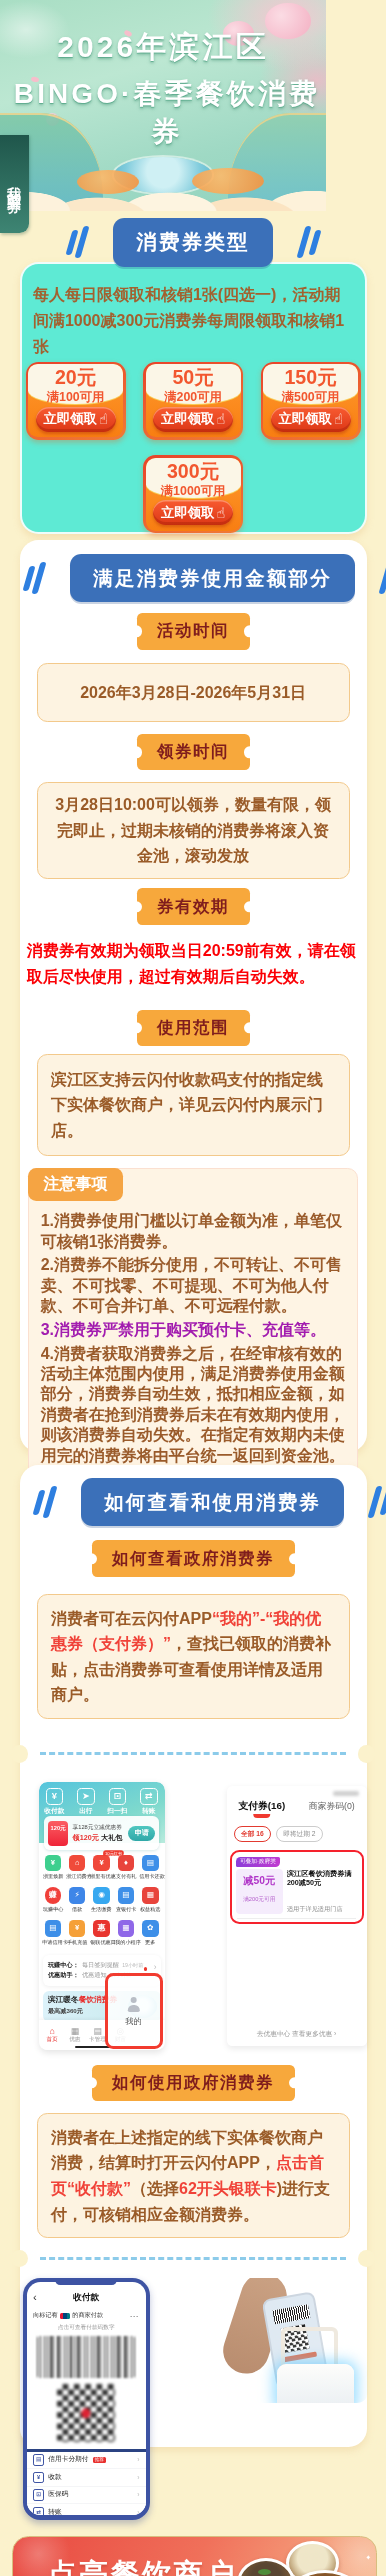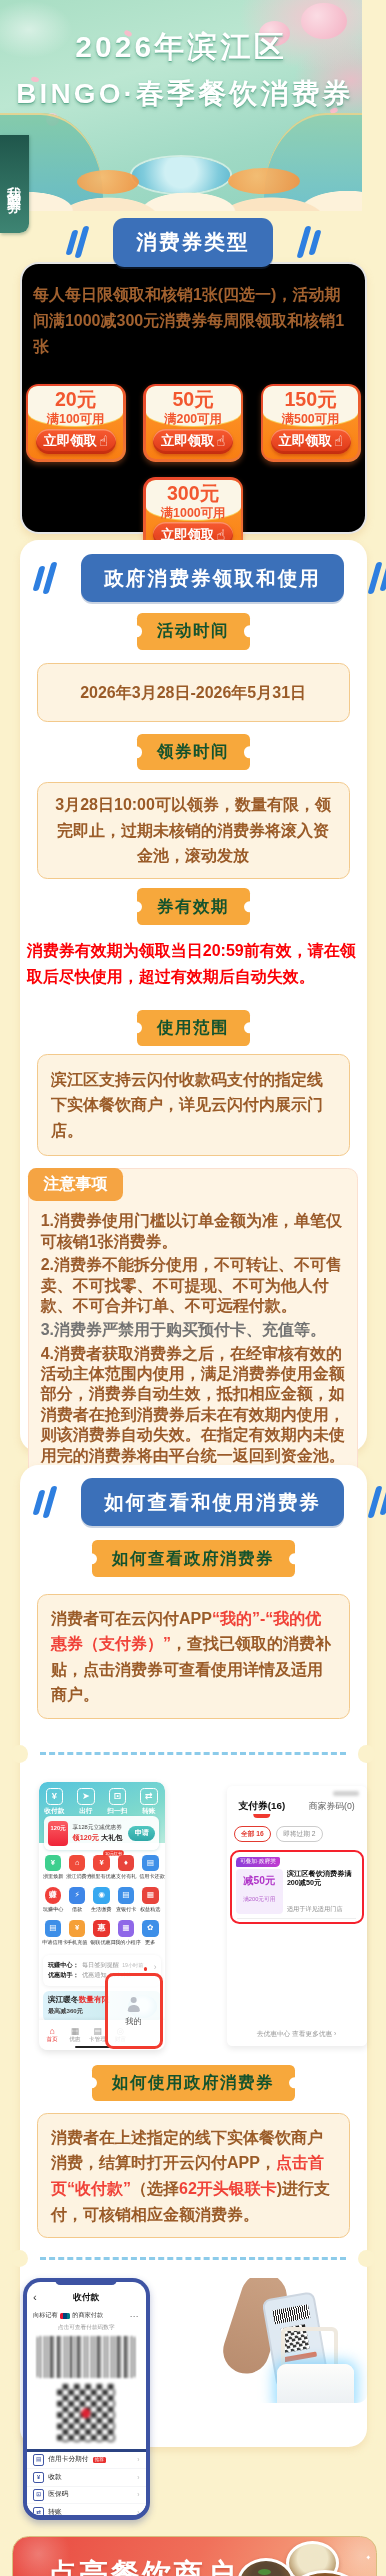--- a/index.html
+++ b/index.html
@@ -1,20 +1,20 @@
 <!DOCTYPE html>
 <html style="font-size:8.2px"><head>
 <meta charset="utf-8">
 <style>
   html,body{margin:0;padding:0;}
   body{font-family:"Liberation Sans","DejaVu Sans",sans-serif;}
   .page{position:relative;width:386px;height:2684px;background:#FBF2CC;overflow:hidden;margin:0 auto;}
 
   
-  .header{position:absolute;left:0;top:0;width:362px;height:211px;overflow:hidden;
+  .header{position:absolute;left:0;top:0;width:326px;height:211px;overflow:hidden;
     background:
       radial-gradient(113px 77px at 88% 8%, rgba(247,197,208,.95), rgba(247,197,208,0) 70%),
       radial-gradient(82px 62px at 97% 38%, rgba(244,183,198,.8), rgba(244,183,198,0) 70%),
       radial-gradient(62px 41px at 8% 14%, rgba(255,255,255,.5), rgba(255,255,255,0) 70%),
       linear-gradient(165deg,#A9DEC4 0%,#BCE7D2 35%,#9FD9C4 70%,#8ED2BD 100%);}
   .h-title{position:relative;z-index:5;color:#fff;text-align:center;font-weight:bold;
     text-shadow:0 1.5px 3.1px rgba(60,140,110,.55),0 0.5px 0 #7cc4a8;letter-spacing:3.1px;}
   .h-line1{margin-top:27px;font-size:30px;}
   .h-line2{margin-top:7.2px;font-size:28px;margin-left:8px;}
   .mount{position:absolute;bottom:-5.2px;width:134px;height:103px;border-radius:15.5px 62px 0 0/15.5px 82px 0 0;opacity:.85;}
@@ -46,60 +46,60 @@
 
   
   .pill-row{position:absolute;left:0;width:386px;display:flex;align-items:center;justify-content:center;gap:5.2px;z-index:6;}
   .slash{display:inline-block;width:5.7px;height:32px;border-radius:3.1px;background:#2E7FE0;transform:skewX(-16deg);}
   .slash.short{height:25px;}
   .pill{background:#3B70B9;color:#fff;font-size:20.6px;font-weight:bold;letter-spacing:2.1px;
     padding:10.3px 23px;border-radius:11.3px;margin:0 23px;box-shadow:0 2.1px 0 rgba(40,80,140,.25);}
 
   
   .card{position:absolute;left:19.6px;width:347px;border-radius:18.5px;box-sizing:border-box;}
-  .card.cream{background:#000000;border:2.1px solid rgba(255,255,255,.9);box-shadow:0 3.1px 7.2px rgba(228,178,110,.28);}
+  .card.cream{background:#5eead4;border:2.1px solid rgba(255,255,255,.9);box-shadow:0 3.1px 7.2px rgba(228,178,110,.28);}
   .card.white{background:#FFFFFF;box-shadow:0 3.1px 7.2px rgba(228,190,130,.30);}
 
   .intro-text{margin:17.5px 11.3px 0;color:#A2612F;font-weight:bold;font-size:16px;line-height:1.65;}
 
   
-  .vgrid{display:flex;flex-wrap:wrap;justify-content:center;gap:15.5px 17.5px;margin-top:23px;}
+  .vgrid{display:flex;flex-wrap:wrap;justify-content:center;gap:15.5px 17.5px;margin-top:1px;}
   .vcard{position:relative;width:100px;height:78px;border-radius:12.4px;padding:2.6px;box-sizing:border-box;
     background:linear-gradient(160deg,#E8432A,#F07B35);box-shadow:0 2.6px 5.2px rgba(220,110,50,.35);cursor:pointer;}
   .vinner{position:relative;width:100%;height:100%;border-radius:9.8px;overflow:hidden;
     background:linear-gradient(180deg,#FF9B2E,#F87E12);}
   .vtop{position:absolute;top:0;left:0;right:0;height:40px;background:#FBF6E7;
     border-radius:8.2px 8.2px 50% 50%/8.2px 8.2px 13.4px 13.4px;box-shadow:0 1px 0 #F7CE58;text-align:center;}
   .vamount{margin-top:4.1px;font-size:19.6px;font-weight:bold;color:#F2572F;line-height:1;}
   .vcond{margin-top:1.5px;font-size:12.4px;font-weight:bold;color:#F2572F;}
   .vbtn{position:absolute;left:50%;transform:translateX(-50%);bottom:5.2px;width:80px;height:25px;border-radius:13.4px;
     background:linear-gradient(180deg,#F85B31,#DC3716);border:none;color:#fff;font-weight:bold;font-size:13.4px;
     font-family:inherit;box-shadow:inset 0 1.5px 0 rgba(255,190,150,.55), inset 0 -3.1px 0 rgba(140,20,0,.28), 0 2.1px 3.1px rgba(170,40,10,.4);
     display:flex;align-items:center;justify-content:center;gap:2.1px;cursor:pointer;}
   .hand{font-size:14.4px;color:#fff;}
 
   
-  .ticket{position:relative;margin:0 auto;width:fit-content;background:#F7A83C;color:#14532d;
+  .ticket{position:relative;margin:0 auto;width:fit-content;background:#F7A83C;color:#7f1d1d;
     font-size:16.5px;font-weight:bold;letter-spacing:1.5px;padding:7.2px 20.6px;border-radius:5.2px;text-align:center;}
   .ticket::before,.ticket::after{content:"";position:absolute;top:50%;width:11.3px;height:11.3px;border-radius:50%;background:#fff;transform:translateY(-50%);}
   .ticket::before{left:-5.7px;} .ticket::after{right:-5.7px;}
 
   .info-box{margin:0 17px;background:#FDF3E1;border:1.5px solid #F3C98B;border-radius:10.3px;
     color:#9A5B28;font-weight:bold;font-size:16px;line-height:1.6;box-sizing:border-box;}
   .info-box.center{text-align:center;}
   .red-par{margin:0 7.2px;color:#FB0005;font-weight:bold;font-size:16px;line-height:1.6;}
   .hl{color:#F04238;}
 
   
   .notice{margin:0 8.8px;background:#FEF4E4;border:1.5px solid #FBE0D0;border-radius:10.3px;position:relative;box-sizing:border-box;}
   .notice-label{display:inline-block;background:#F5A443;color:#fff;font-size:16px;font-weight:bold;
     padding:6.2px 15.5px;border-radius:8.2px;margin:-1.5px 0 0 -1.5px;}
   .n-list{padding:7.2px 11.3px 10.3px;color:#9A5B2B;font-weight:bold;font-size:16px;line-height:1.28;}
   .n-item{margin-top:3.1px;}
-  .n-item.red{color:#737373;}
+  .n-item.red{color:#a21caf;}
 
   
   .divider{position:relative;height:3.1px;}
   .divider .line{margin:0 20.6px;border-top:3.1px dashed #8CCBEA;}
   .divider::before,.divider::after{content:"";position:absolute;top:-7.2px;width:17.5px;height:17.5px;border-radius:50%;background:#FBF2CC;}
   .divider::before{left:-8.8px;} .divider::after{right:-8.8px;}
 
   
   .shots{position:relative;}
 
@@ -340,21 +340,21 @@
         </div>
       </div>
 
     </div>
   </div>
 
   <div class="card white" style="top:540px;height:912px;">
     <div class="pill-row" style="position:relative;top:auto;margin-top:14.4px;">
       <span class="slash short"></span>
       <span class="slash"></span>
-      <div class="pill" style="font-size:19.6px;">政府消费券领取和使用</div>
+      <div class="pill" style="font-size:19.6px;">满足消费券使用金额部分</div>
       <span class="slash"></span>
       <span class="slash short"></span>
     </div>
 
     <div class="ticket" style="margin-top:11.3px;">
       <span>活动时间</span>
     </div>
     <div class="info-box center" style="margin-top:13.4px;padding:15.5px 10.3px;">
       <span>2026年3月28日-2026年5月31日</span>
     </div>
@@ -517,21 +517,21 @@
           <div class="nf-row">
               <span class="nf-lb">优惠助手：</span>
               <span class="nf-tx">优惠通知</span>
               <span class="nf-tm">21小时前</span>
             </div>
           <div class="nf-dot"></div>
           <div class="nf-ch">›</div>
         </div>
 
         <div class="bj-banner">
-          <div class="bj-l1"><span>滨江暖冬</span><span class="r">数量有限</span></div>
+          <div class="bj-l1"><span>滨江暖冬</span><span class="r">餐饮消费券</span></div>
           <div class="bj-l2">最高减360元</div>
           <div class="bj-deco"></div>
         </div>
 
         <div class="duo">
           <div class="duo-card">
             <div class="duo-t">专属推荐</div>
             <div class="duo-ph"></div>
           </div>
           <div class="duo-card">

